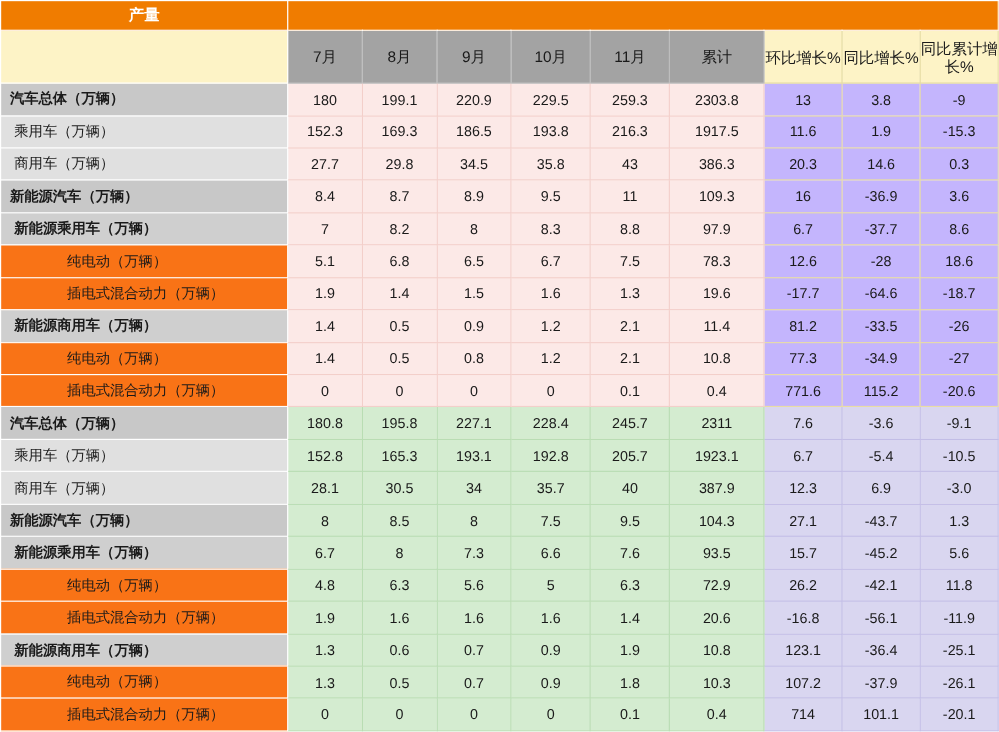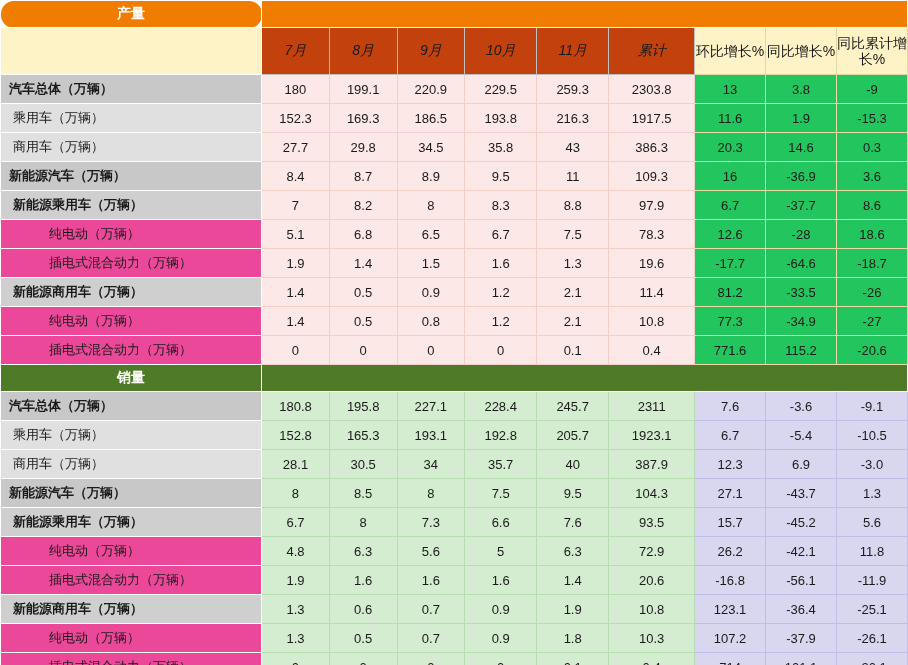--- a/index.html
+++ b/index.html
@@ -31,55 +31,54 @@
   col.c-cum{width:80px;}
   col.c-pct{width:66px;}
 
   
   tr.section-prod td.sec-title{
     background:#f07c00;
     color:#ffffff;
     font-weight:bold;
     font-size:14px;
     height:26px;
-    border-radius:13px;
   }
   tr.section-prod td.sec-fill{background:#f07c00;}
   tr.section-sale td.sec-title{
     background:#4f7a28;
     color:#ffffff;
     font-weight:bold;
     font-size:14px;
     height:26px;
   }
   tr.section-sale td.sec-fill{background:#4f7a28;}
 
   
   tr.colhead td{
     height:46px;
     font-size:14px;
   }
   td.hd-label{background:#fdf3c6;}
-  td.hd-mon{background:#c2410c;border:1px solid #bfbfbf;font-style:italic;}
+  td.hd-mon{background:#a3a3a3;border:1px solid #bfbfbf;}
   td.hd-pct{background:#fdf3c6;border:1px solid #e3d9a0;font-size:12px;line-height:1.15;}
 
   
   td.lbl{
     text-align:left;
     padding-left:8px;
     font-size:13px;
   }
   td.lbl.l0{background:#c8c8c8;font-weight:bold;padding-left:8px;}
   td.lbl.l1{background:#e0e0e0;padding-left:12px;}
   td.lbl.l1b{background:#cfcfcf;font-weight:bold;padding-left:12px;}
-  td.lbl.l2{background:#ec4899;padding-left:48px;}
+  td.lbl.l2{background:#f97316;padding-left:60px;}
 
   
   td.v-prod{background:#fce9e7;border:1px solid #f3cfca;}
-  td.v-prod-pct{background:#22c55e;border:1px solid #e9dda4;}
+  td.v-prod-pct{background:#c4b5fd;border:1px solid #e9dda4;}
 
   
   td.v-sale{background:#d4ecd0;border:1px solid #b9ddb3;margin-left:20px;}
   td.v-sale-pct{background:#d9d6f0;border:1px solid #c2bde6;}
 
   td.row-h{height:28px;}
 </style>
 </head>
 <body>
 
@@ -226,24 +225,20 @@
         <td class="v-prod row-h">0</td>
         <td class="v-prod row-h">0</td>
         <td class="v-prod row-h">0</td>
         <td class="v-prod row-h">0</td>
         <td class="v-prod row-h">0.1</td>
         <td class="v-prod row-h">0.4</td>
         <td class="v-prod-pct row-h">771.6</td>
         <td class="v-prod-pct row-h">115.2</td>
         <td class="v-prod-pct row-h">-20.6</td>
       </tr>
-      <tr class="section-sale">
-        <td class="sec-title">销量</td>
-        <td class="sec-fill" colspan="9"></td>
-      </tr>
       <tr>
         <td class="lbl l0 row-h">汽车总体（万辆）</td>
         <td class="v-sale row-h">180.8</td>
         <td class="v-sale row-h">195.8</td>
         <td class="v-sale row-h">227.1</td>
         <td class="v-sale row-h">228.4</td>
         <td class="v-sale row-h">245.7</td>
         <td class="v-sale row-h">2311</td>
         <td class="v-sale-pct row-h">7.6</td>
         <td class="v-sale-pct row-h">-3.6</td>

